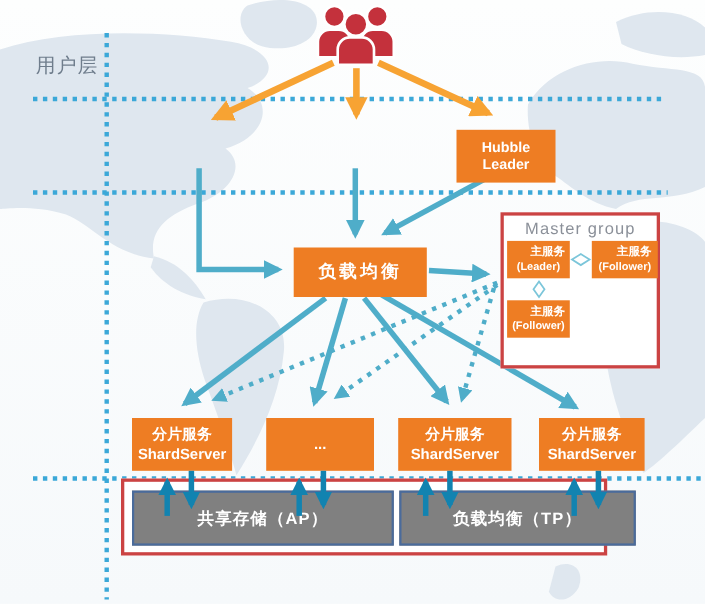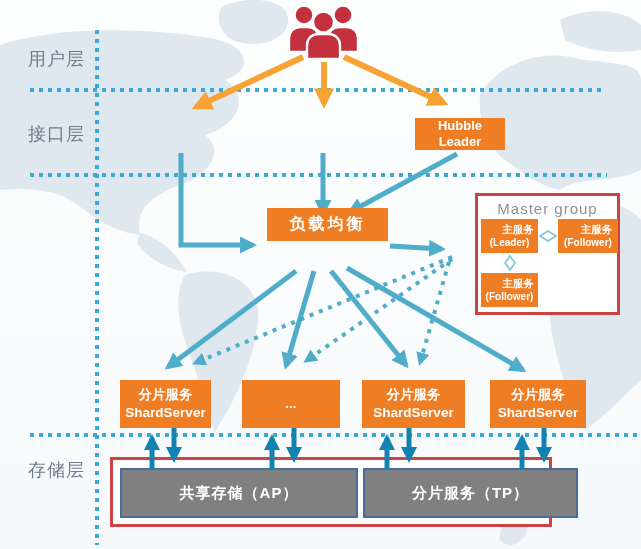--- a/index.html
+++ b/index.html
@@ -18,21 +18,21 @@
   .dt{stroke:var(--teal,#4FADC9);stroke-width:4;stroke-dasharray:4 6;fill:none;}
   .or{stroke:var(--arrow-orange,#F7A333);stroke-width:6;fill:none;}
   .dk{stroke:var(--dark-teal,#1283B0);stroke-width:5;fill:none;}
   .mkT{fill:var(--teal,#4FADC9);}
   .mkO{fill:var(--arrow-orange,#F7A333);}
   .mkD{fill:var(--dark-teal,#1283B0);}
   .person{fill:var(--users-red,#C4313C);stroke:#fff;stroke-width:2.4;}
   .dia{fill:#ffffff;stroke:#7cc6da;stroke-width:1.6;}
 
   .layer-label{
-    position:absolute;left:28px;width:66px;text-align:left;z-index:1;
+    position:absolute;left:28px;width:66px;text-align:center;z-index:1;
     font-size:18px;color:var(--label-gray,#6F7D8C);letter-spacing:1px;
   }
   .node{
     position:absolute;z-index:2;background:var(--box-orange,#EE7D23);
     color:#fff;font-weight:bold;display:flex;flex-direction:column;
     align-items:center;justify-content:center;text-align:center;
     box-sizing:border-box;
   }
   .ifc-box{font-size:14px;line-height:1.25;}
   .lb-box{font-size:16px;letter-spacing:3px;}
@@ -121,33 +121,31 @@
       <circle class="person" cx="18" cy="11" r="9.5"></circle>
       <path class="person" d="M3,48 v-14 a11,11 0 0 1 11,-11 h8 a11,11 0 0 1 11,11 v14 z"></path>
       <circle class="person" cx="57" cy="11" r="9.5"></circle>
       <path class="person" d="M42,48 v-14 a11,11 0 0 1 11,-11 h8 a11,11 0 0 1 11,11 v14 z"></path>
       <circle class="person" cx="37.5" cy="18" r="10.5"></circle>
       <path class="person" d="M21,55 v-14 a11,11 0 0 1 11,-11 h11 a11,11 0 0 1 11,11 v14 z"></path>
     </g>
   </svg>
 
   <div class="layer-label" style="top:47px">用户层</div>
-  <div class="layer-label" style="top:122px">接口层</div>
-  <div class="layer-label" style="top:458px">存储层</div>
-
-  <div class="node ifc-box" style="left:415px;top:118px;width:90px;height:32px;font-size:13px">
+
+  <div class="node ifc-box" style="left:415px;top:118px;width:90px;height:48px;font-size:13px">
     <div>Hubble</div>
     <div>Leader</div>
   </div>
 
-  <div class="node lb-box" style="left:267px;top:208px;width:121px;height:33px">
+  <div class="node lb-box" style="left:267px;top:225px;width:121px;height:45px">
     <div>负载均衡</div>
   </div>
 
-  <div class="panel" style="left:475px;top:193px;width:145px;height:122px">
+  <div class="panel" style="left:455px;top:193px;width:145px;height:142px">
     <div class="mg-title">Master group</div>
     <div class="node mg-node" style="left:3px;top:23px;width:57px;height:34px">
       <div class="l1">主服务</div>
       <div class="l2">(Leader)</div>
     </div>
     <div class="node mg-node" style="left:80px;top:23px;width:60px;height:34px">
       <div class="l1">主服务</div>
       <div class="l2">(Follower)</div>
     </div>
     <div class="node mg-node" style="left:3px;top:77px;width:57px;height:34px">
@@ -170,26 +168,26 @@
   </div>
   <div class="node shard-box" style="left:362px;top:380px;width:103px;height:48px">
     <div>分片服务</div>
     <div>ShardServer</div>
   </div>
   <div class="node shard-box" style="left:490px;top:380px;width:96px;height:48px">
     <div>分片服务</div>
     <div>ShardServer</div>
   </div>
 
-  <div class="panel" style="left:110px;top:457px;width:442px;height:70px">
+  <div class="panel" style="left:110px;top:435px;width:442px;height:70px">
     <div class="storage-box" style="left:7px;top:8px;width:238px;height:50px">
       <div>共享存储（AP）</div>
     </div>
     <div class="storage-box" style="left:250px;top:8px;width:215px;height:50px">
-      <div>分片服务（TP）</div>
+      <div>负载均衡（TP）</div>
     </div>
   </div>
 
   <svg id="overlay-svg" width="641" height="549" viewBox="0 0 641 549">
     <defs>
       <marker id="mD2" markerWidth="3.2" markerHeight="3.2" refX="2.4" refY="1.6" orient="auto">
         <path class="mkD" d="M0,0 L3.2,1.6 L0,3.2 z"></path>
       </marker>
     </defs>
     <g>

